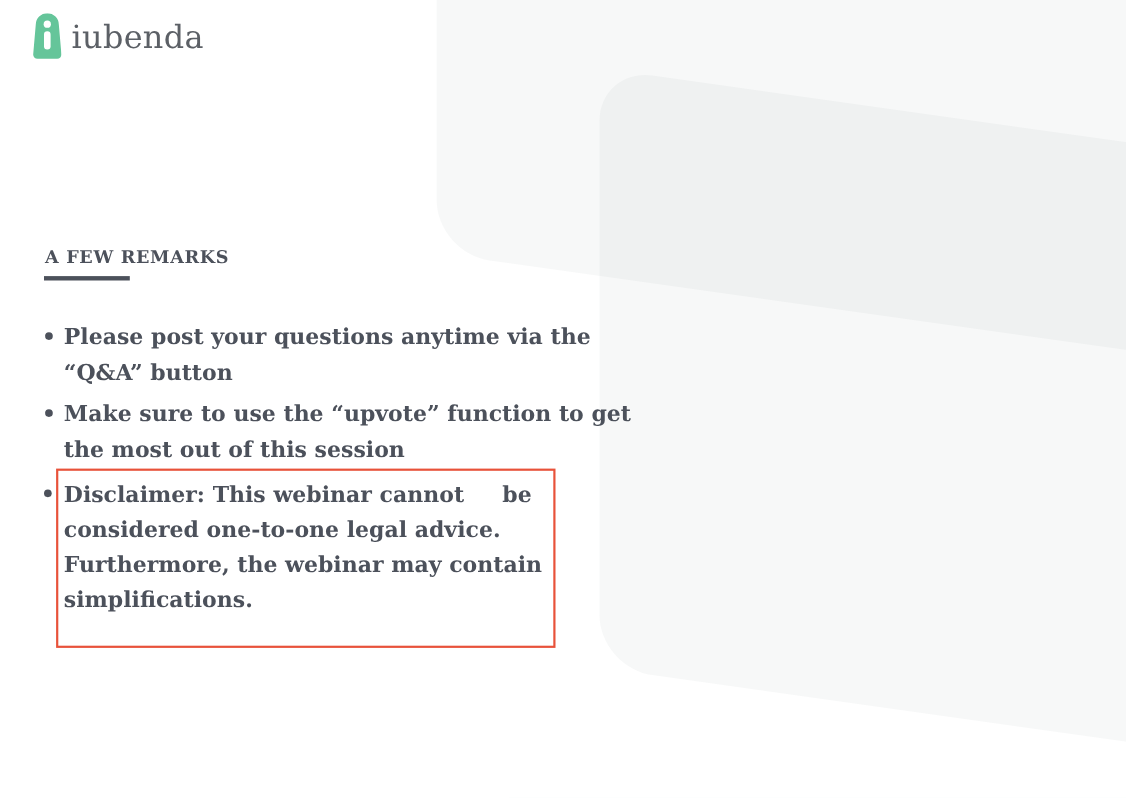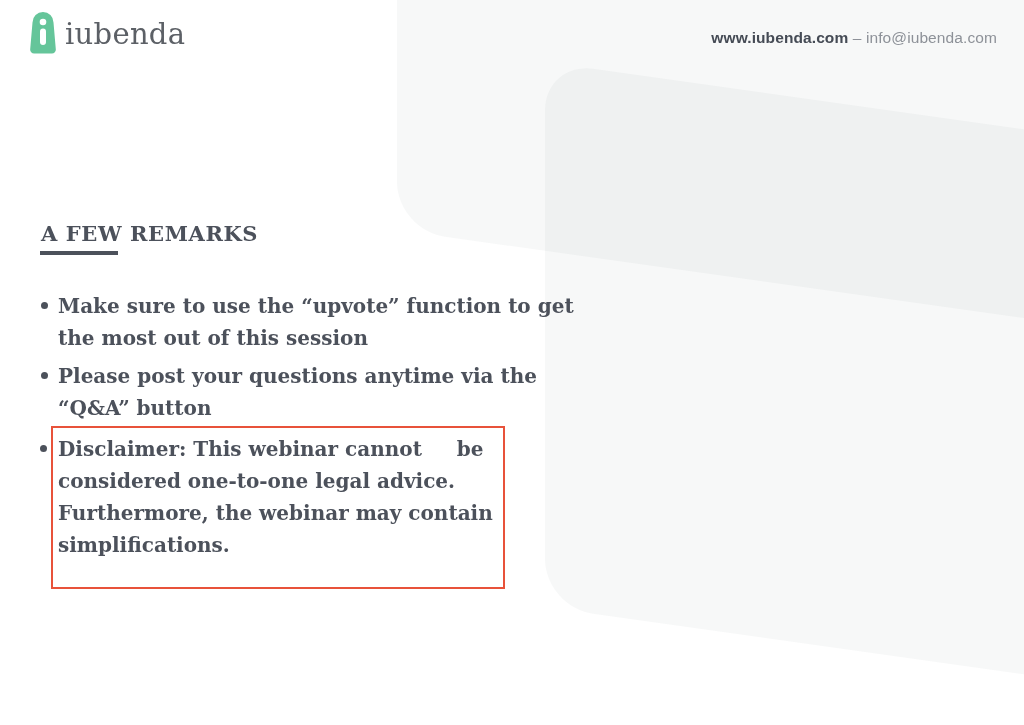--- a/index.html
+++ b/index.html
@@ -50,21 +50,21 @@
     font-family:"Liberation Sans", sans-serif;
     font-size:15.5px;
     color:var(--email-gray);
     letter-spacing:0.1px;
   }
   .contact .site{font-weight:bold;color:#454b55;}
 
   
   .content{position:absolute;left:40px;top:222px;z-index:2;}
   .slide-title{
-    font-size:21px;
+    font-size:16px;
     font-weight:700;
     line-height:24px;
     letter-spacing:0.6px;
     color:var(--text);
     margin-left:1px;
   }
   .title-underline{
     width:78px;height:4px;
     background:var(--text);
     margin-top:5px;
@@ -114,39 +114,34 @@
     <div class="brand">
       <span>
         <svg width="26" height="43" viewBox="0 0 26 43" aria-hidden="true">
           <path d="M2.5,10.5 A10.5,10.5 0 0 1 23.5,10.5 L25.8,37.2 A3.9,3.9 0 0 1 21.9,41.5 L4.1,41.5 A3.9,3.9 0 0 1 0.2,37.2 Z" fill="#65c59a"></path>
           <circle cx="13" cy="10" r="3.3" fill="#ffffff"></circle>
           <rect x="10" y="16.5" width="6" height="16.5" rx="3" fill="#ffffff"></rect>
         </svg>
       </span>
       <span class="brand-name">iubenda</span>
     </div>
-    <div class="contact">
-      <span class="site">www.iubenda.com</span>
-      <span>–</span>
-      <span class="email">info@iubenda.com</span>
-    </div>
   </div>
 
   <div class="content">
     <h1 class="slide-title">A FEW REMARKS</h1>
     <div class="title-underline"></div>
 
     <ul class="remarks">
       <li>
+        <span class="bullet-text">Please post your questions anytime via the
+“Q&amp;A” button</span>
+      </li>
+      <li>
         <span class="bullet-text">Make sure to use the “upvote” function to get
 the most out of this session</span>
-      </li>
-      <li>
-        <span class="bullet-text">Please post your questions anytime via the
-“Q&amp;A” button</span>
       </li>
       <li class="boxed">
         <span class="bullet-text">Disclaimer: This webinar cannot&nbsp;&nbsp;&nbsp;&nbsp;&nbsp;be
 considered one-to-one legal advice.
 Furthermore, the webinar may contain
 simplifications.</span>
       </li>
     </ul>
   </div>
 

